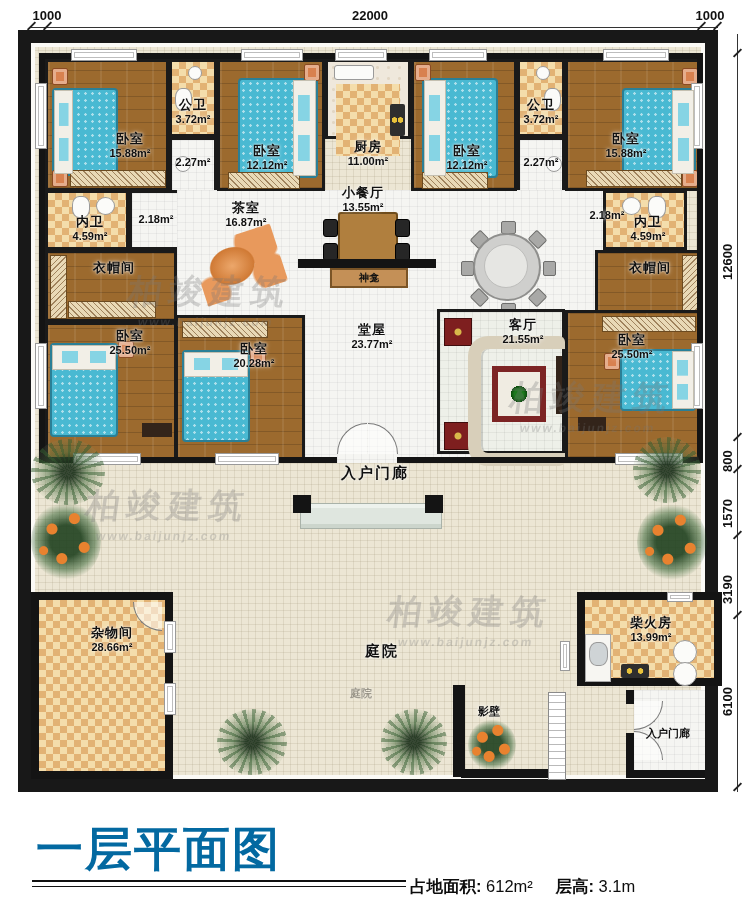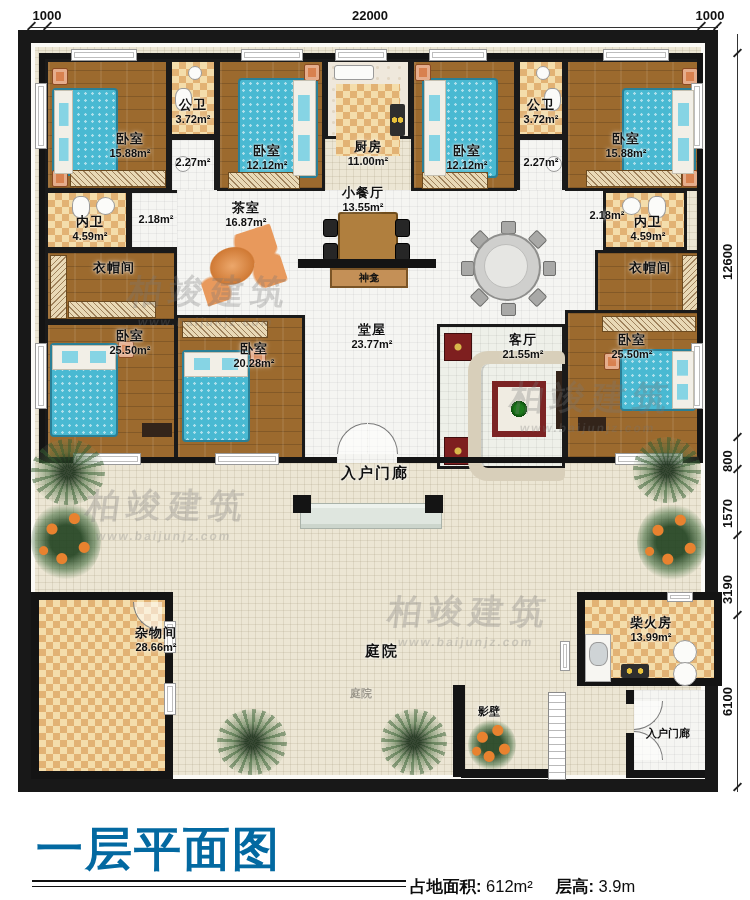--- a/index.html
+++ b/index.html
@@ -338,21 +338,21 @@
   </div>
 
   <div class="lbl" style="left:300px;top:280px;width:82px;">
     <span class="nm">堂屋</span>
       <span class="ar">23.77m²</span>
     </div>
 
   <div class="wall" style="left:267px;top:216px;width:138px;height:9px;"></div>
   <div class="altar" style="left:299px;top:225px;width:74px;height:16px;">神龛</div>
 
-  <div class="room fliving" style="left:406px;top:281px;width:128px;height:145px;">
+  <div class="room fliving" style="left:406px;top:266px;width:128px;height:145px;">
     <div class="redbox" style="left:4px;top:6px;"></div>
     <div class="redbox" style="left:4px;top:110px;"></div>
     <div class="sofa" style="left:28px;top:24px;width:84px;height:104px;"></div>
     <div class="rug" style="left:52px;top:54px;width:42px;height:44px;"></div>
     <div class="tv" style="left:116px;top:44px;width:6px;height:58px;"></div>
     <div class="lbl" style="left:40px;top:6px;width:86px;">
         <span class="nm">客厅</span>
         <span class="ar">21.55m²</span>
       </div>
   </div>
@@ -389,21 +389,21 @@
 
   <div class="lbl big" style="left:292px;top:422px;width:104px;">
     <span class="nm">入户门廊</span>
     </div>
   <div class="steps" style="left:269px;top:460px;width:140px;height:24px;"></div>
   <div class="pillar" style="left:262px;top:452px;width:18px;height:18px;"></div>
   <div class="pillar" style="left:394px;top:452px;width:18px;height:18px;"></div>
 
   <div class="room checker" style="left:0px;top:549px;width:142px;height:187px;border-width:8px;border-color:#141414;">
     <div class="doorarc" style="left:94px;top:2px;width:28px;height:28px;border-radius:0 0 0 100%;border-top:none;border-right:none;"></div>
-    <div class="lbl" style="left:8px;top:26px;width:130px;padding-left:44px;">
+    <div class="lbl" style="left:8px;top:26px;width:130px;">
         <span class="nm">杂物间</span>
         <span class="ar">28.66m²</span>
       </div>
   </div>
   <div class="win" style="left:133px;top:578px;width:10px;height:30px;"></div>
   <div class="win" style="left:133px;top:640px;width:10px;height:30px;"></div>
 
   <div class="lbl big" style="left:306px;top:600px;width:90px;">
     <span class="nm">庭院</span>
     </div>
@@ -466,14 +466,14 @@
     <div class="t">柏竣建筑</div>
       <div class="u">www.baijunjz.com</div>
     </div>
 </div>
 
 <div id="titleblock">
   <div class="bigtitle">一层平面图</div>
   <div class="t-underline"></div>
   <div class="stat" style="top:80px;">
     <b>占地面积:</b> <span>612m²</span>
-    <b style="margin-left:18px;">层高:</b> <span>3.9m</span></div>
+    <b style="margin-left:18px;">层高:</b> <span>3.1m</span></div>
 </div>
 
 </body></html>

